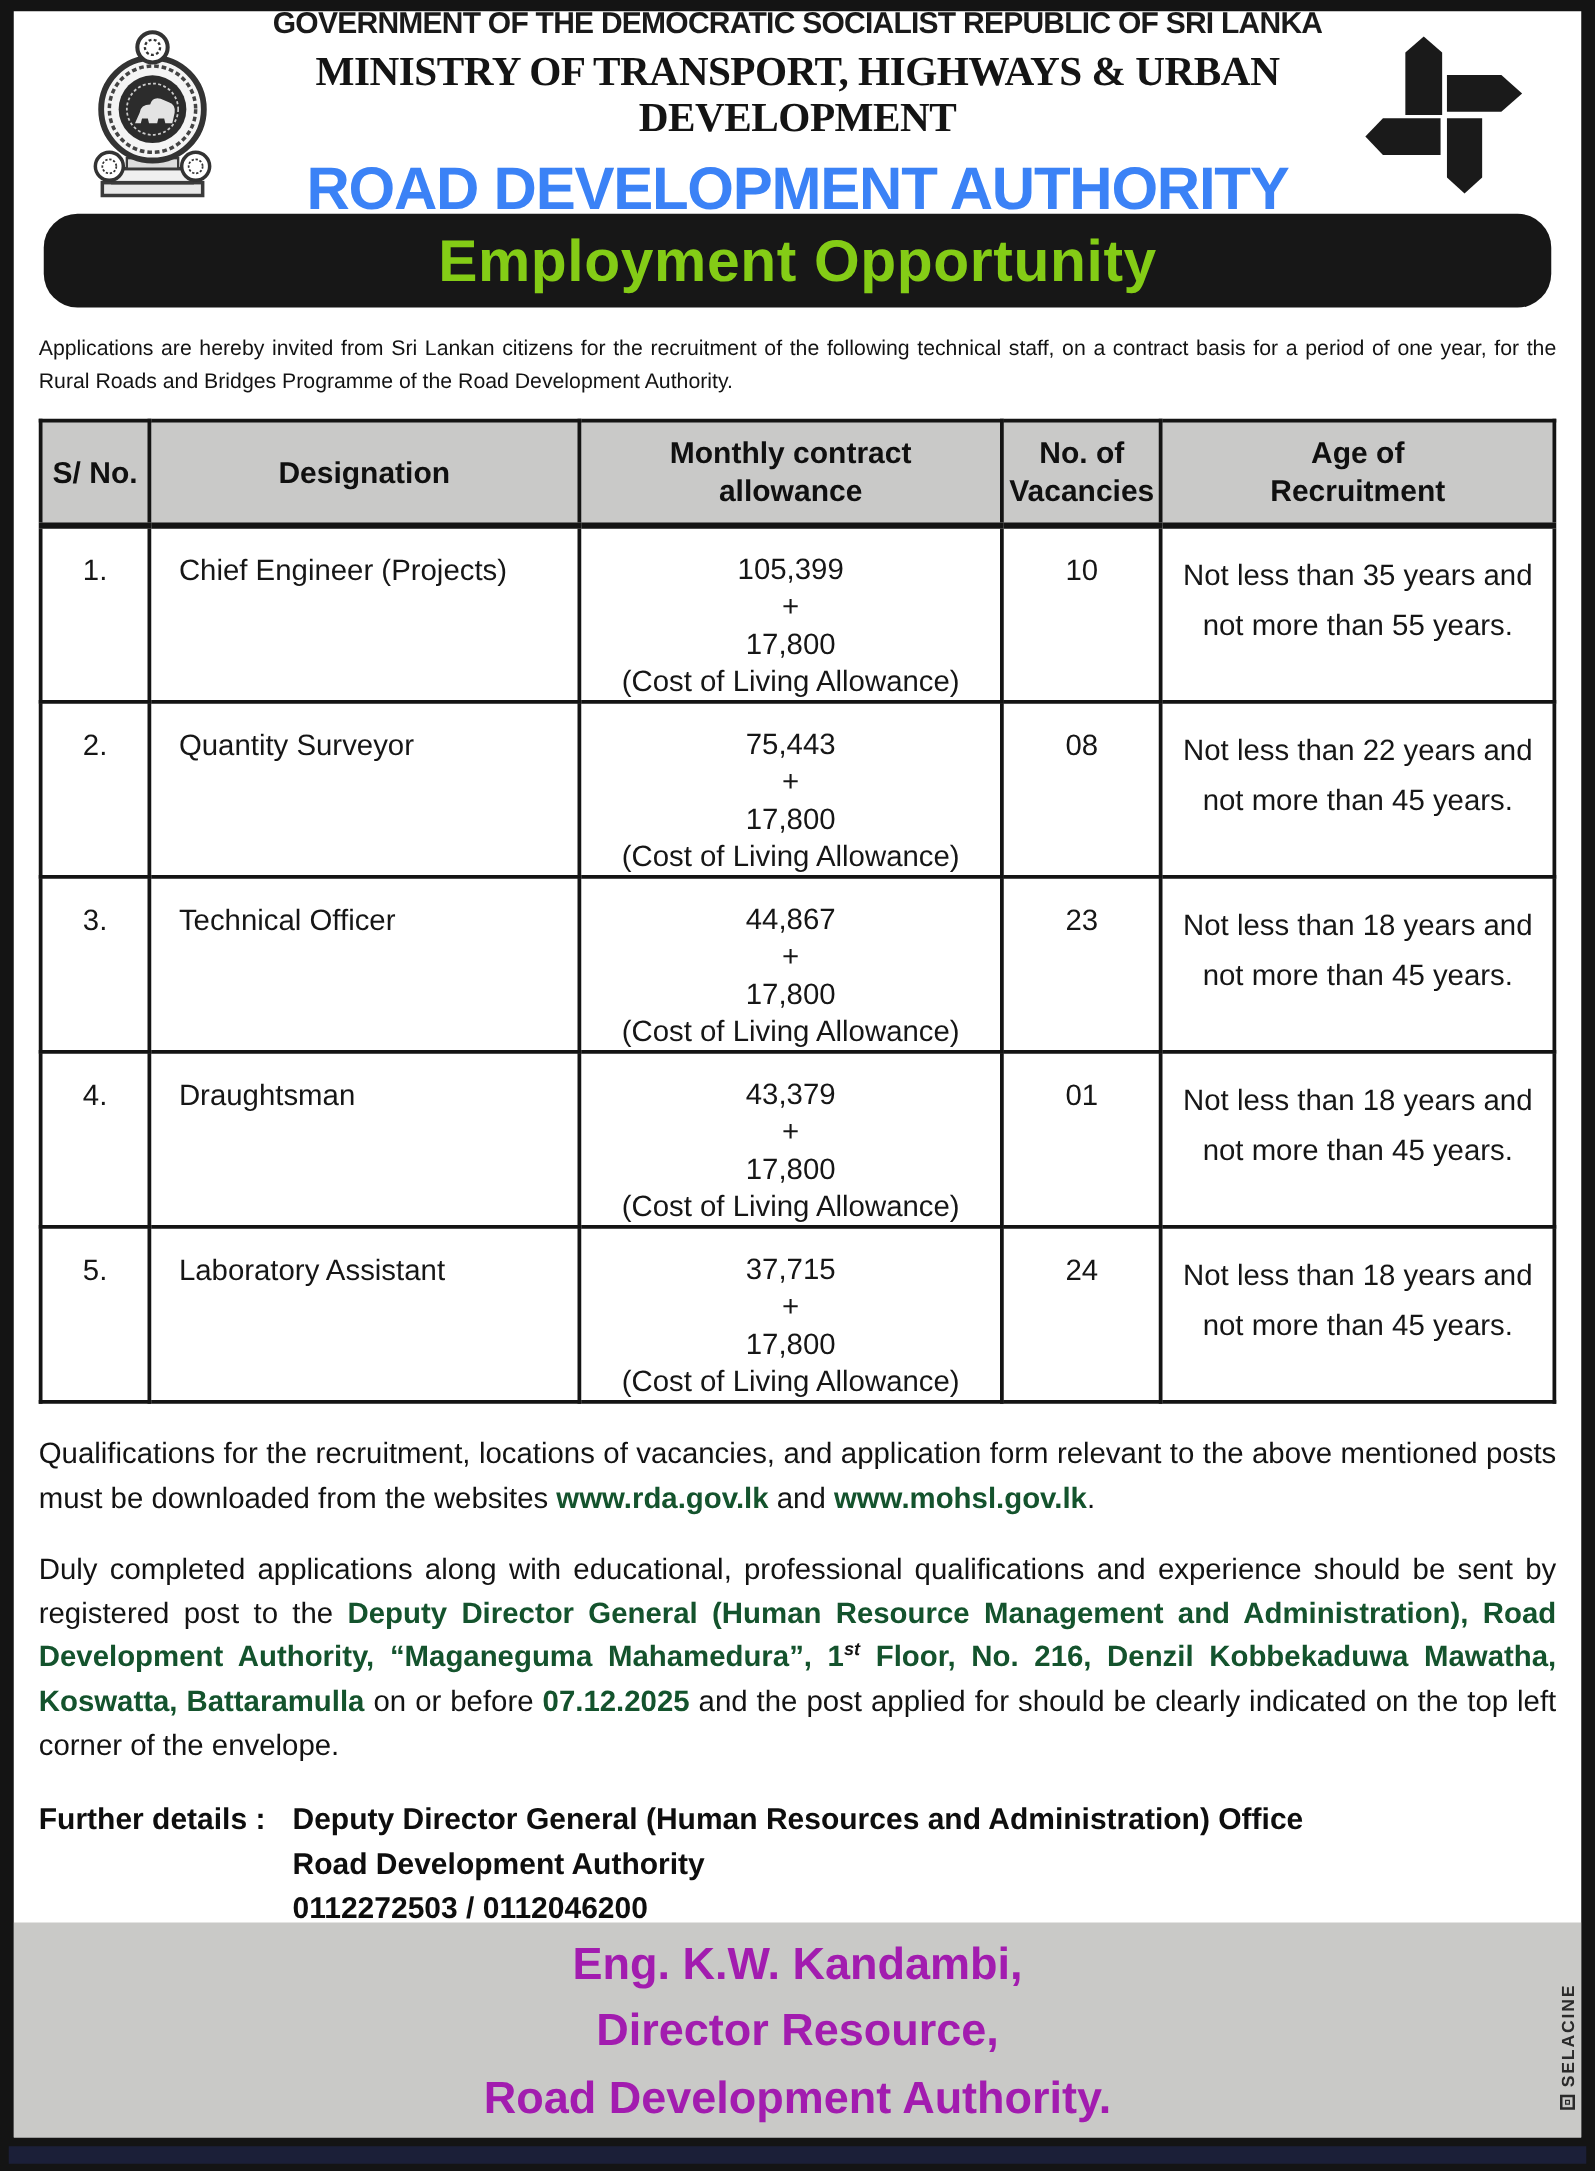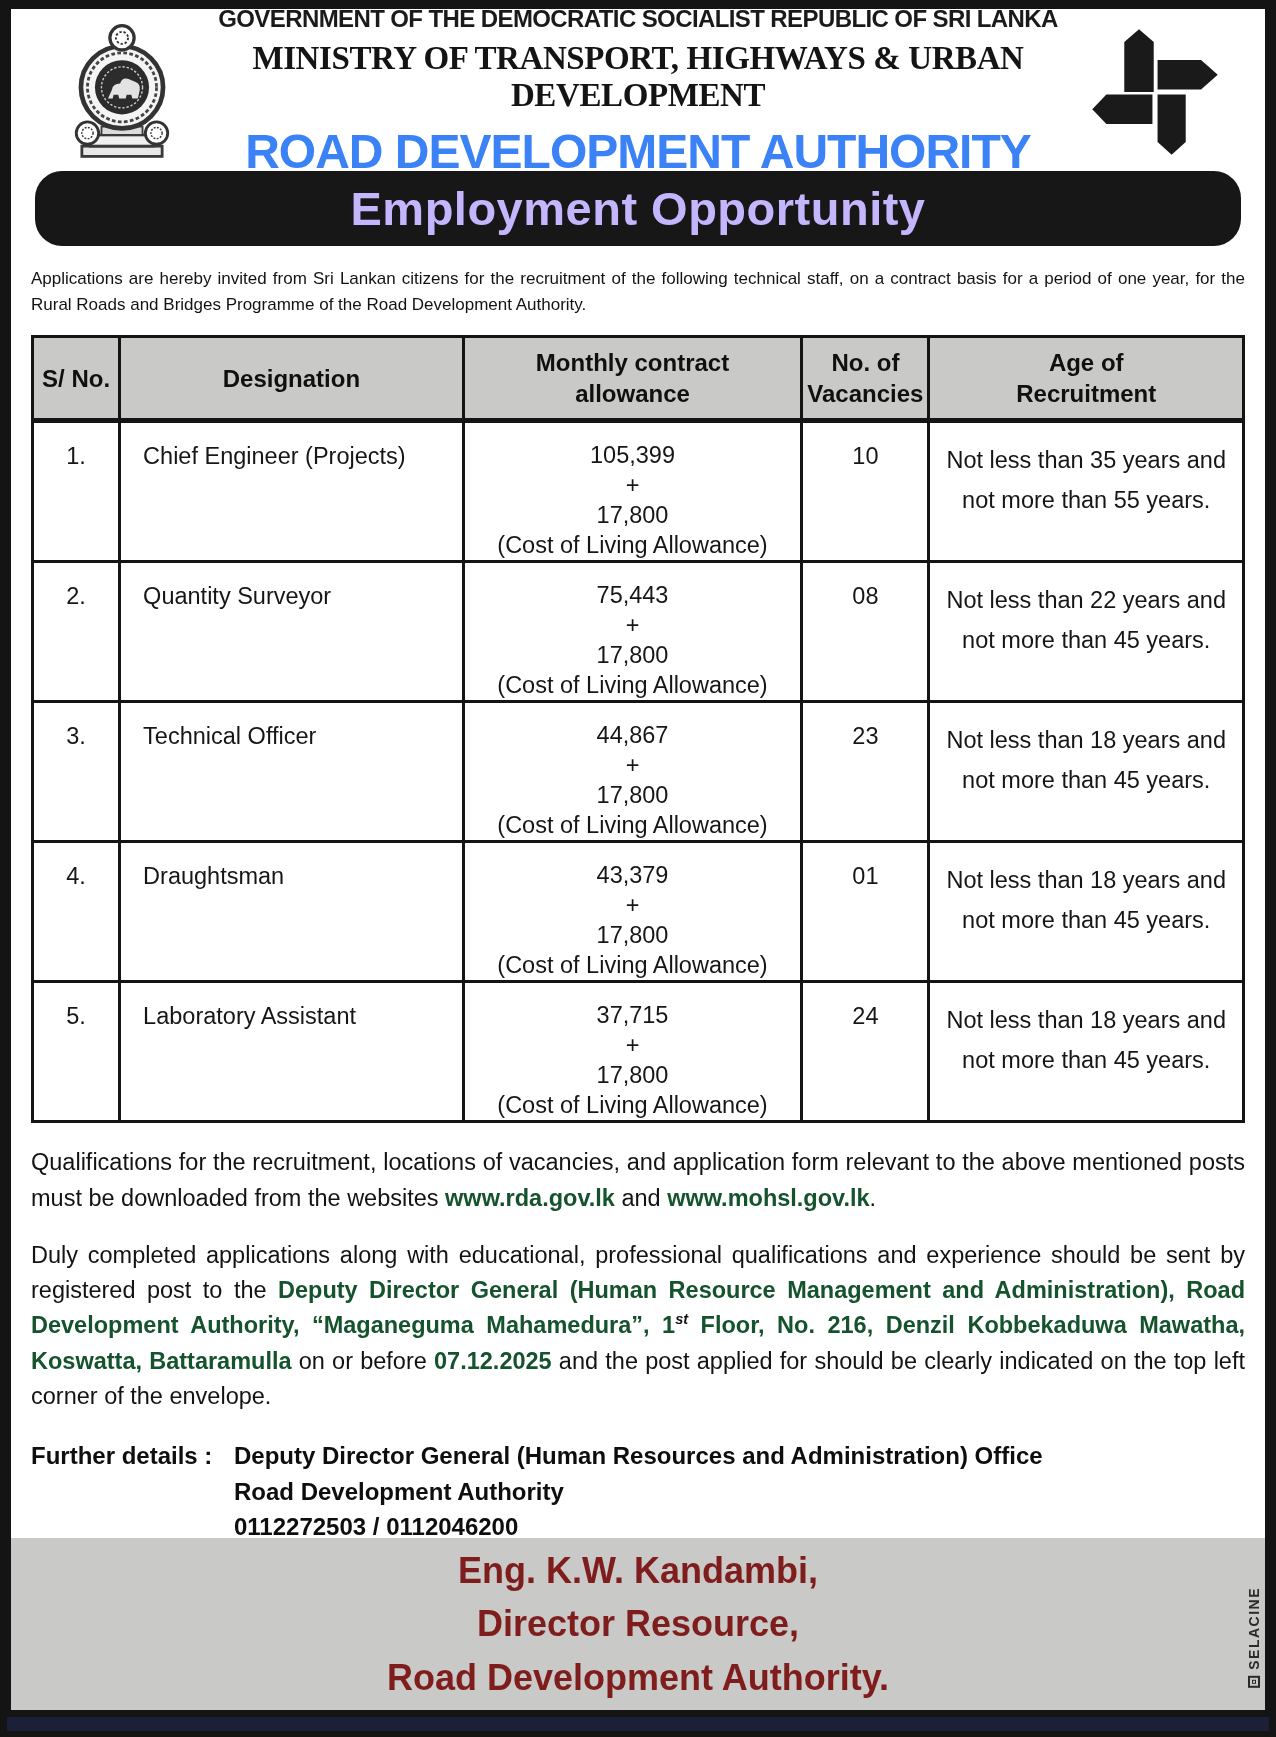--- a/index.html
+++ b/index.html
@@ -53,21 +53,21 @@
 
   
   .banner {
     margin: 8px 6px 0;
     height: 75px;
     background: #171717;
     border-radius: 27px;
     display: flex;
     align-items: center;
     justify-content: center;
-    color: #c4b5fd;
+    color: #84cc16;
     font-size: 47px;
     font-weight: bold;
     letter-spacing: 0.5px;
   }
 
   
   .intro {
     margin: 20px 2px 14px;
     font-size: 17px;
     line-height: 1.5;
@@ -135,21 +135,21 @@
     display: flex;
     flex-direction: column;
     align-items: center;
     justify-content: center;
     text-align: center;
   }
   .sig-line {
     font-size: 36px;
     font-weight: bold;
     line-height: 1.48;
-    color: #7f1d1d;
+    color: #a21caf;
   }
   .selacine {
     position: absolute;
     right: 3px;
     bottom: 22px;
     writing-mode: vertical-rl;
     transform: rotate(180deg);
     font-size: 14px;
     font-weight: bold;
     letter-spacing: 1.5px;

